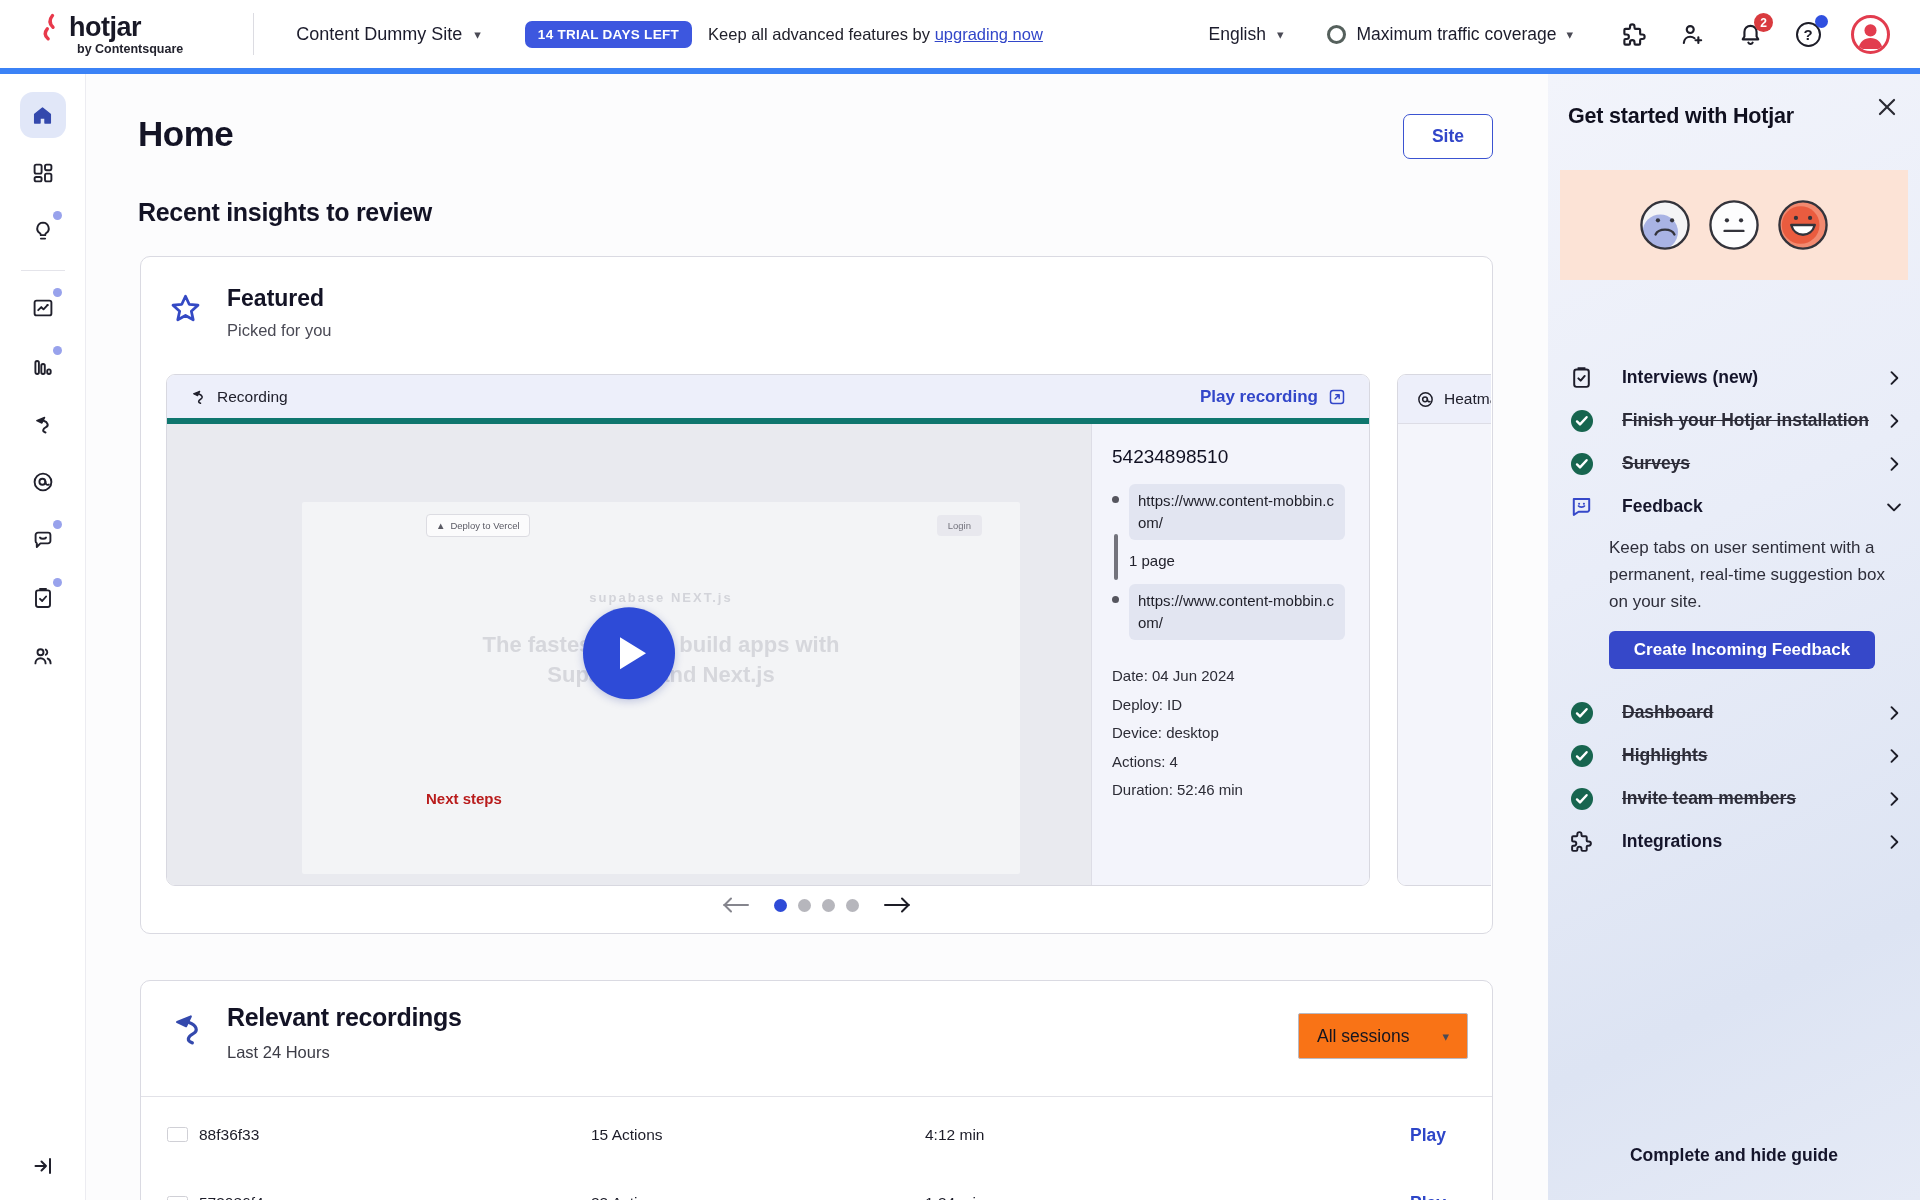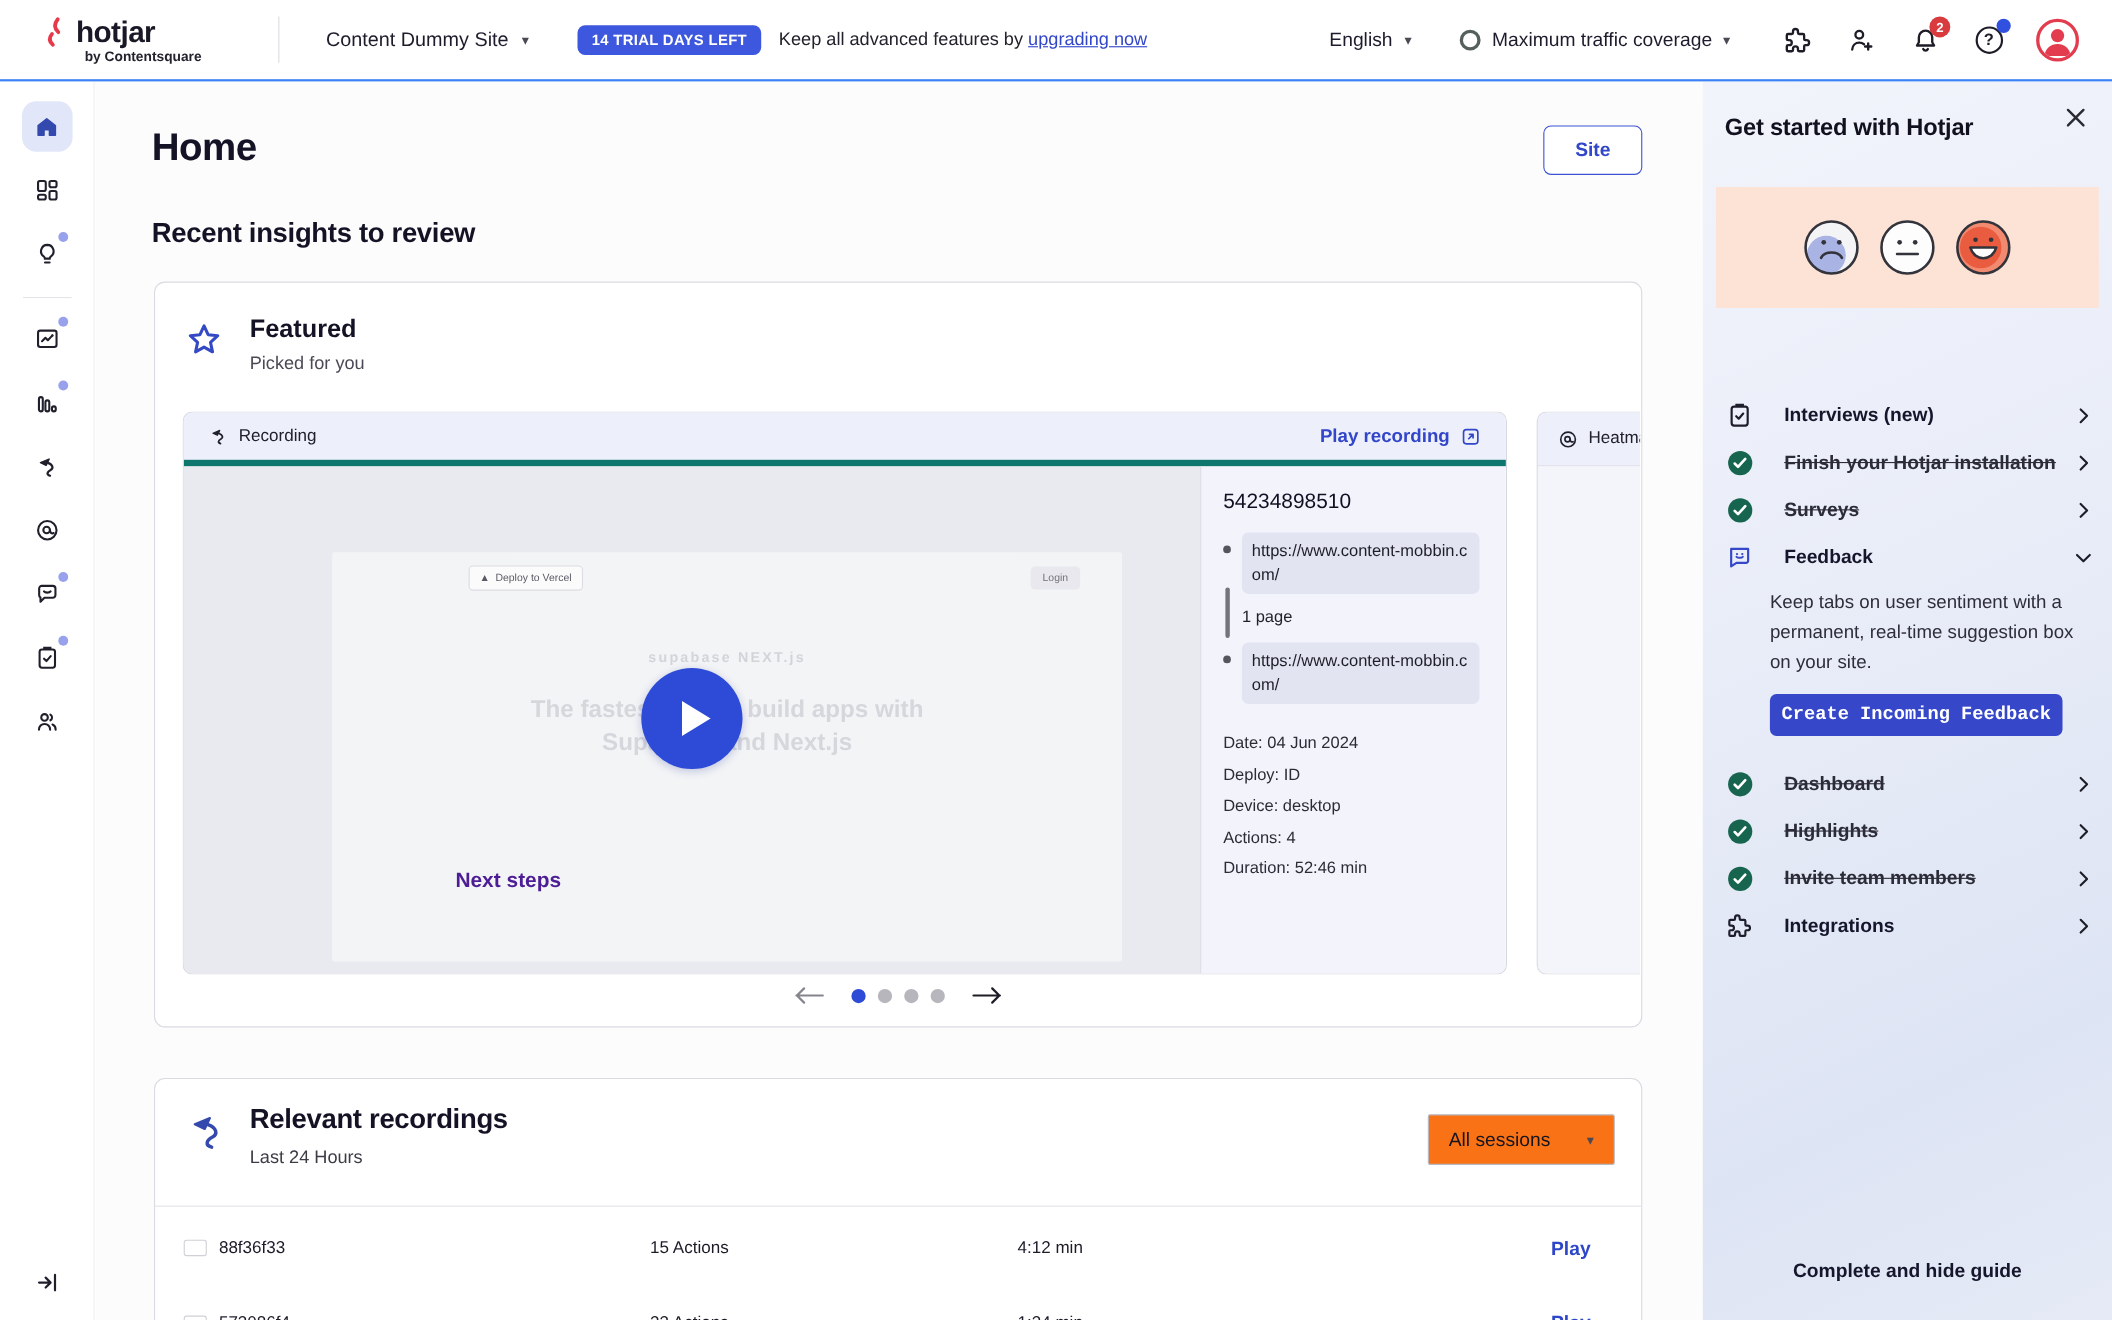--- a/index.html
+++ b/index.html
@@ -2,21 +2,21 @@
 <html><head>
 <meta charset="utf-8">
 <style>
   * { margin:0; padding:0; box-sizing:border-box; }
   html,body { width:1920px; height:1200px; overflow:hidden; }
   body { font-family:"Liberation Sans", sans-serif; background:#fff; position:relative; color:#1a1a2b; }
   svg { display:block; }
 
   
   #header { position:absolute; top:0; left:0; right:0; height:74px; background:#fff;
-    border-bottom:2px solid #3b82f6; display:flex; align-items:center; padding:0 30px 0 38px; z-index:10; }
+    border-bottom:6px solid #3b82f6; display:flex; align-items:center; padding:0 30px 0 38px; z-index:10; }
   .logo-wrap { display:flex; align-items:flex-start; gap:7px; }
   .logo-texts { display:flex; flex-direction:column; align-items:flex-start; }
   .logo-brand { font-size:27px; font-weight:700; color:#181826; letter-spacing:-0.5px; line-height:28px; }
   .logo-byline { font-size:12.5px; font-weight:700; color:#23232e; margin-left:8px; margin-top:1px; }
   .hdr-divider { width:1px; height:42px; background:#dcdce2; margin:0 42px 0 70px; }
   .site-select { display:flex; align-items:center; gap:12px; font-size:18px; color:#1c1c2c; cursor:pointer; }
   .caret { font-size:13px; color:#4a4a55; line-height:1; }
   .trial-badge { margin-left:44px; background:#3d57df; color:#fff; font-size:13.5px; font-weight:700;
     letter-spacing:.3px; padding:6px 13px; border-radius:7px; white-space:nowrap; }
   .trial-msg { margin-left:16px; font-size:16.5px; color:#22222c; white-space:nowrap; }
@@ -64,21 +64,21 @@
   .play-link { display:flex; align-items:center; gap:9px; font-size:17px; font-weight:600; color:#3246c9; cursor:pointer; }
   .rec-body { flex:1; display:flex; }
   .video-area { flex:1; background:#e9eaef; position:relative; overflow:hidden; }
   .page-mock { position:absolute; left:135px; top:78px; width:718px; height:372px; background:#f3f4f6; border-radius:2px; }
   .mock-topbar { position:absolute; left:0; top:0; right:0; height:46px; display:flex; align-items:center; padding:0 38px; }
   .mock-deploy { margin-left:86px; display:flex; align-items:center; gap:5px; background:#fbfbfc; border:1px solid #dcdce2;
     border-radius:4px; font-size:9.5px; color:#5a5a64; padding:5px 9px; }
   .mock-login { margin-left:auto; background:#e8e8ee; border-radius:4px; font-size:9.5px; color:#73737d; padding:5px 11px; }
   .mock-logos { position:absolute; top:88px; width:100%; text-align:center; font-size:13px; font-weight:700; color:#d3d4da; letter-spacing:2px; }
   .mock-headline { position:absolute; top:128px; width:100%; text-align:center; font-size:22px; font-weight:700; color:#d6d7dc; line-height:30px; }
-  .mock-next { position:absolute; left:112px; top:288px; font-size:19px; font-weight:700; color:#4c1d95; }
+  .mock-next { position:absolute; left:124px; top:288px; font-size:15px; font-weight:700; color:#b91c1c; }
   .play-btn { position:absolute; left:50%; top:50%; transform:translate(-50%,-52%); width:92px; height:92px; border-radius:50%;
     background:#2e4bd7; display:flex; align-items:center; justify-content:center; cursor:pointer; box-shadow:0 2px 8px rgba(30,50,150,.25); }
   .play-tri { width:0; height:0; border-left:26px solid #fff; border-top:16px solid transparent; border-bottom:16px solid transparent; margin-left:7px; }
   .rec-details { width:278px; background:#f3f4fb; border-left:1px solid #dddde6; padding:22px 20px; }
   .rec-id { font-size:19px; font-weight:400; color:#101022; margin-bottom:16px; }
   .tl-row { display:flex; gap:10px; align-items:flex-start; }
   .tl-dot { width:7px; height:7px; min-width:7px; border-radius:50%; background:#55555e; margin-top:12px; }
   .url-chip { background:#e2e5f1; border-radius:6px; padding:6px 9px; font-size:15px; line-height:22px; color:#1e1e28; width:216px; word-break:break-all; }
   .tl-mid { position:relative; padding:12px 0 14px 17px; }
   .tl-line { position:absolute; left:1.5px; top:-6px; bottom:4px; width:4px; border-radius:2px; background:#73737c; }
@@ -121,21 +121,21 @@
   .guide-banner { position:absolute; left:12px; top:96px; right:12px; height:110px; background:#fce3d6;
     display:flex; align-items:center; justify-content:center; gap:3px; }
   .guide-list { position:absolute; left:20px; top:282px; right:16px; }
   .g-row { display:flex; align-items:center; height:43px; cursor:pointer; }
   .g-ic { width:27px; min-width:27px; margin-right:14px; display:flex; justify-content:center; }
   .g-label { font-size:17.5px; font-weight:700; color:#15152b;margin-left:13px; }
   .g-label.done { text-decoration:line-through; color:#2c2c38; }
   .g-chev { margin-left:auto; color:#1d1d28; display:flex; }
   .g-desc { margin:6px 0 0 41px; width:294px; font-size:17px; line-height:27px; color:#2e2e3a; }
   .g-cta { margin:16px 0 22px 41px; width:266px; height:38px; background:#3648c9; border:none; border-radius:6px;
-    color:#fff; font-size:17px; font-weight:700; font-family:Liberation Mono, monospace; cursor:pointer; }
+    color:#fff; font-size:17px; font-weight:700; font-family:Liberation Sans, sans-serif; cursor:pointer; }
   .guide-footer { position:absolute; bottom:34px; left:0; width:100%; text-align:center; font-size:17.5px; font-weight:700; color:#15152b; cursor:pointer; }
 </style>
 </head>
 <body>
 
 <div id="header">
   <div class="logo-wrap">
     <svg width="24" height="30" viewBox="0 0 24 30">
       <path d="M14.5 2.5C10.8 7 11.1 10.6 15 14.3" stroke="#e8394b" stroke-width="3.4" fill="none" stroke-linecap="round"></path>
       <path d="M9.3 15.8c-3 3.6-2.7 7 .8 10" stroke="#e8394b" stroke-width="3.4" fill="none" stroke-linecap="round"></path>

